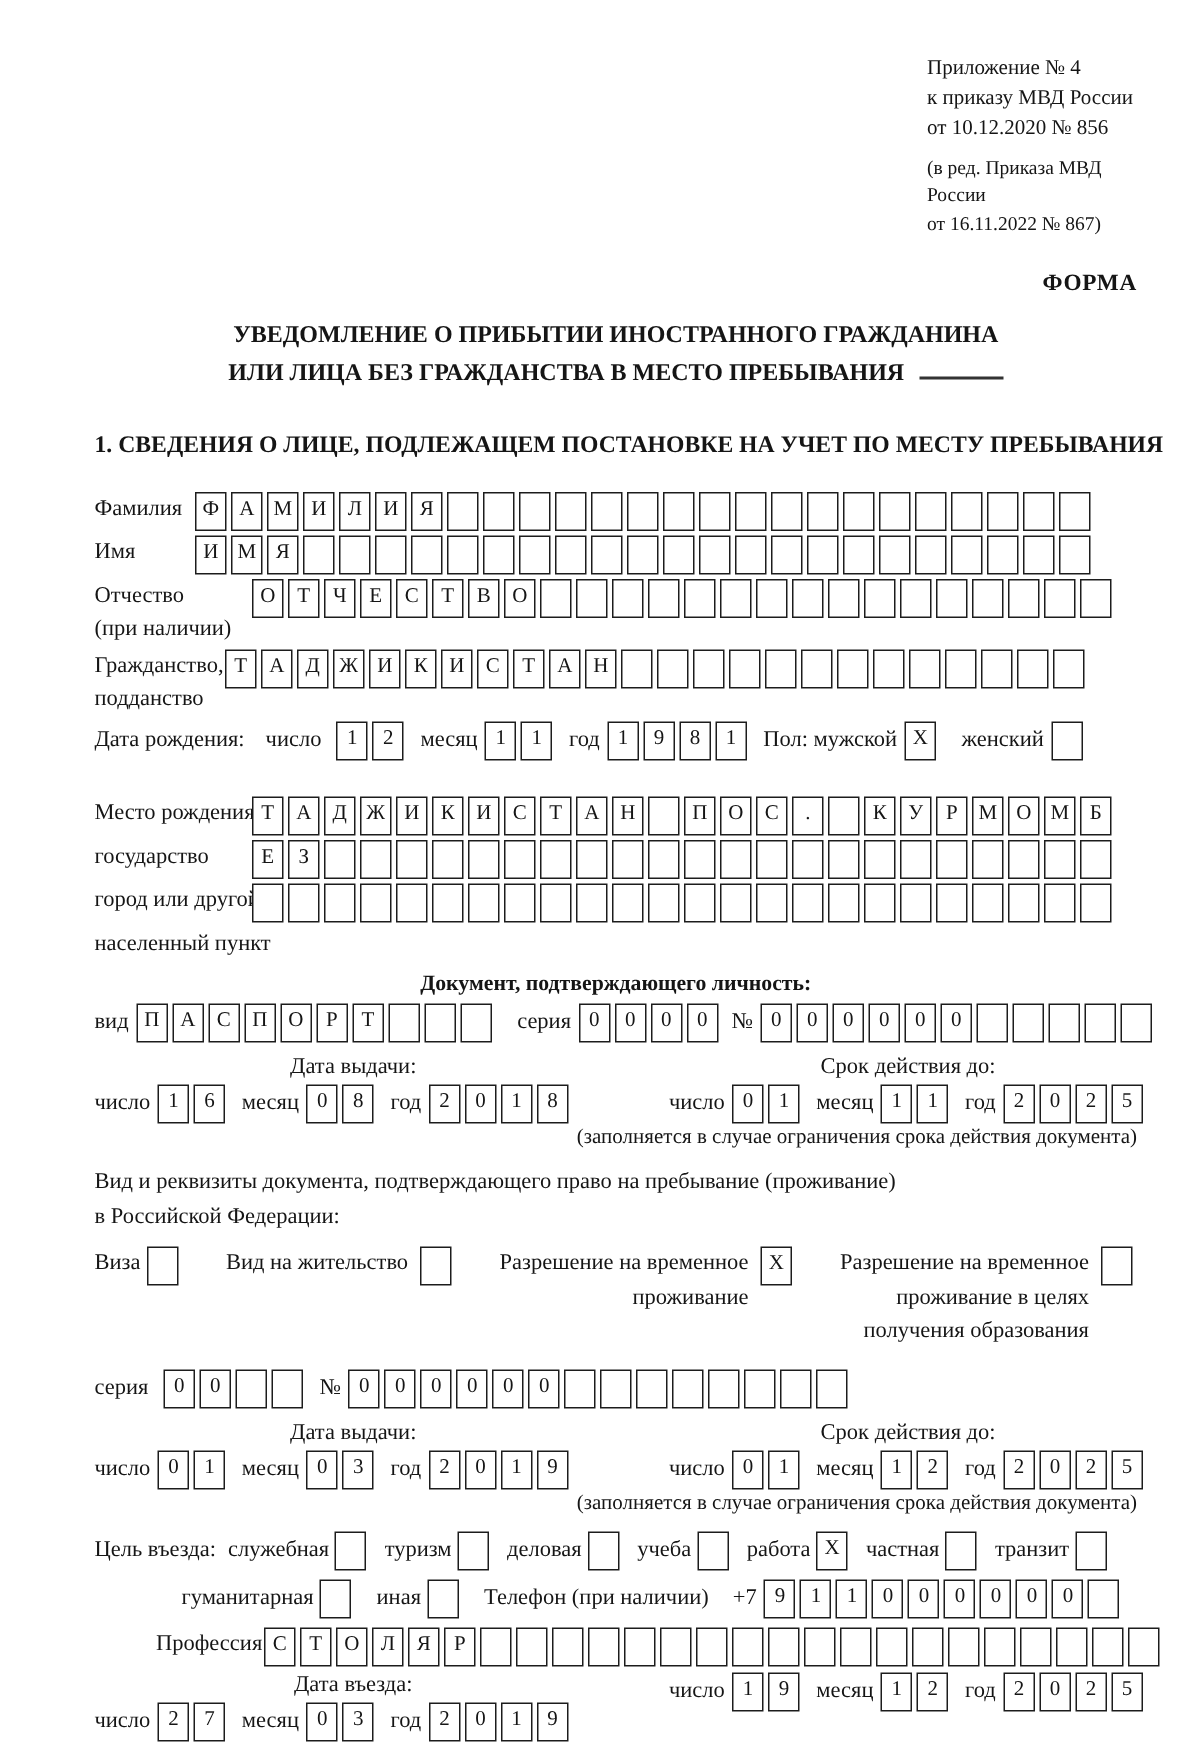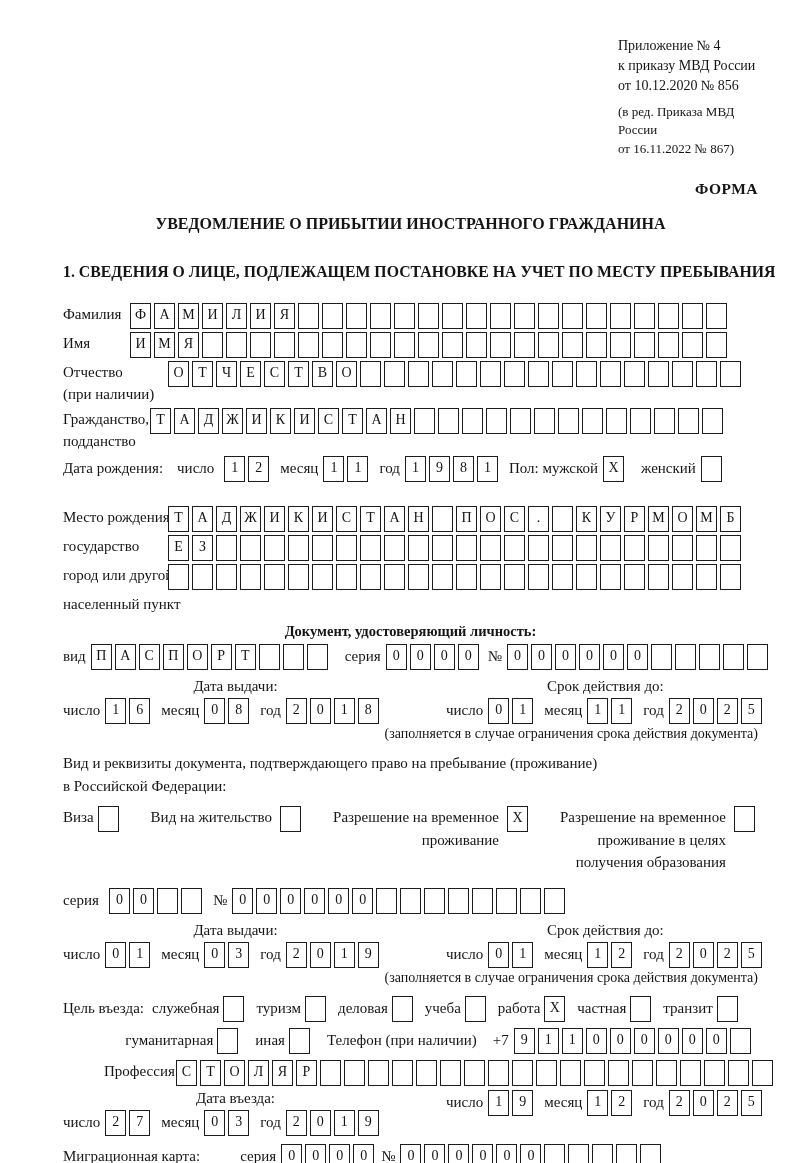--- a/index.html
+++ b/index.html
@@ -50,21 +50,21 @@
 
   .intro { line-height:1.55; margin-top:6px; }
 
   .permrow { display:flex; align-items:flex-start; justify-content:space-between; margin:8px 0 14px; }
   .perm { display:flex; align-items:flex-start; }
   .perm .ptxt { text-align:right; line-height:1.5; margin-right:8px; }
   .perm .ptxt.left { text-align:left; }
 
   .popt { display:inline-flex; align-items:center; margin-right:9px; }
   .popt .lab { margin-right:4px; }
-  .purpose-row2 { margin-left:58px; margin-top:6px;justify-content:center; }
+  .purpose-row2 { margin-left:58px; margin-top:6px; }
 
   .mt8 { margin-top:8px; } .mt6 { margin-top:6px; } .mt4 { margin-top:4px; }
 </style>
 </head>
 <body>
 
 <div class="page">
 
   <div class="hdr">
     <div>Приложение № 4</div>
@@ -72,20 +72,21 @@
     <div>от 10.12.2020 № 856</div>
     <div class="hdr-edition">
       <div>(в ред. Приказа МВД России</div>
       <div>от 16.11.2022 № 867)</div>
     </div>
   </div>
   <div class="forma">ФОРМА</div>
 
   <div class="title">
     <div>УВЕДОМЛЕНИЕ О ПРИБЫТИИ ИНОСТРАННОГО ГРАЖДАНИНА</div>
+    <div><span>ИЛИ ЛИЦА БЕЗ ГРАЖДАНСТВА В МЕСТО ПРЕБЫВАНИЯ</span><span class="blankline"></span></div>
   </div>
 
   <div class="sec-heading">1. СВЕДЕНИЯ О ЛИЦЕ, ПОДЛЕЖАЩЕМ ПОСТАНОВКЕ НА УЧЕТ ПО МЕСТУ ПРЕБЫВАНИЯ</div>
 
   <div class="frow">
     <div class="flabel w67">Фамилия</div>
     <div class="boxes">
         <span class="cell">Ф</span>
         <span class="cell">А</span>
         <span class="cell">М</span>
@@ -322,21 +323,21 @@
           <span class="cell"></span>
           <span class="cell"></span>
           <span class="cell"></span>
           <span class="cell"></span>
           <span class="cell"></span>
           <span class="cell"></span>
         </div>
     </div>
   </div>
 
-  <div class="doc-heading">Документ, удостоверяющий личность:</div>
+  <div class="doc-heading">Документ, подтверждающего личность:</div>
   <div class="inl">
     <span class="lab" style="width:50px;">вид</span>
     <span class="boxes">
         <span class="cell">П</span>
         <span class="cell">А</span>
         <span class="cell">С</span>
         <span class="cell">П</span>
         <span class="cell">О</span>
         <span class="cell">Р</span>
         <span class="cell">Т</span>

